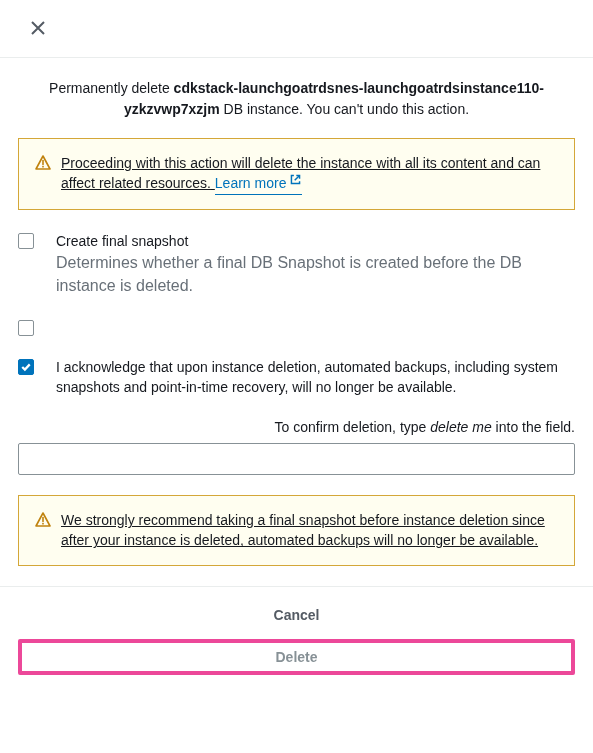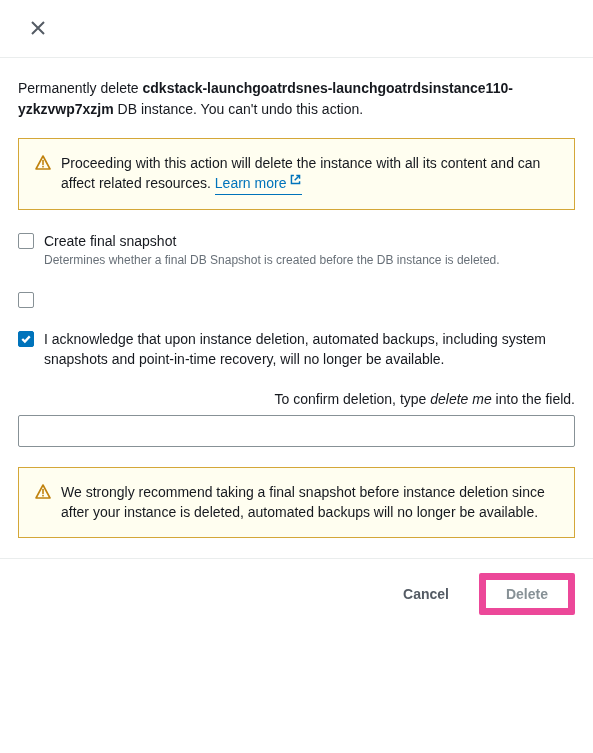--- a/index.html
+++ b/index.html
@@ -45,20 +45,21 @@
       height: 16px;
       stroke: #545b64;
       stroke-width: 2;
     }
     .modal-body {
       padding: 20px 18px;
     }
     .intro-text {
       line-height: 1.5;
       margin-bottom: 18px;
+      text-align: center;
     }
     .intro-text .strong {
       font-weight: 700;
     }
     .alert-box {
       border: 1px solid #d4a738;
       background: #fffef0;
       padding: 14px 16px;
       display: flex;
       gap: 10px;
@@ -67,20 +68,21 @@
     .alert-icon {
       flex-shrink: 0;
       margin-top: 2px;
     }
     .alert-icon svg {
       width: 16px;
       height: 16px;
     }
     .alert-text {
       flex: 1;
+      text-decoration: underline;
     }
     .learn-more {
       color: #0073bb;
       text-decoration: none;
       border-bottom: 1px solid #0073bb;
       display: inline-flex;
       align-items: flex-start;
       gap: 3px;
     }
     .learn-more svg {
@@ -116,27 +118,28 @@
     }
     .checkbox.checked svg {
       width: 12px;
       height: 12px;
       stroke: #fff;
       stroke-width: 3;
     }
     .option-texts {
       flex: 1;
       line-height: 1.4;
+      margin-left: 12px;
     }
     .option-label {
       color: #16191f;
     }
     .option-desc {
       color: #687078;
-      font-size: 12px;
+      font-size: 16px;
       margin-top: 1px;
     }
     .consent-text {
       margin-top: 12px;
       margin-bottom: 20px;
       line-height: 1.5;
     }
     .confirm-label {
       margin-bottom: 8px;
       text-align: right;
@@ -155,37 +158,38 @@
     }
     .alert-2 {
       margin-top: 20px;
     }
     .modal-footer {
       border-top: 1px solid #eaeded;
       padding: 14px 18px;
       display: flex;
       justify-content: flex-end;
       gap: 10px;
+      flex-direction: column;
     }
     .btn {
       font-family: inherit;
       font-size: 14px;
       font-weight: 700;
       padding: 6px 20px;
       border-radius: 2px;
       cursor: pointer;
     }
     .btn-cancel {
       background: none;
       border: none;
       color: #545b64;
     }
     .btn-delete {
       background: #fff;
-      border: 7px solid #ec4899;
+      border: 4px solid #ec4899;
       color: #879196;
     }
   </style>
 </head>
 <body>
 
 <div class="modal">
 
   <div class="modal-header">
     <button class="close-btn">

